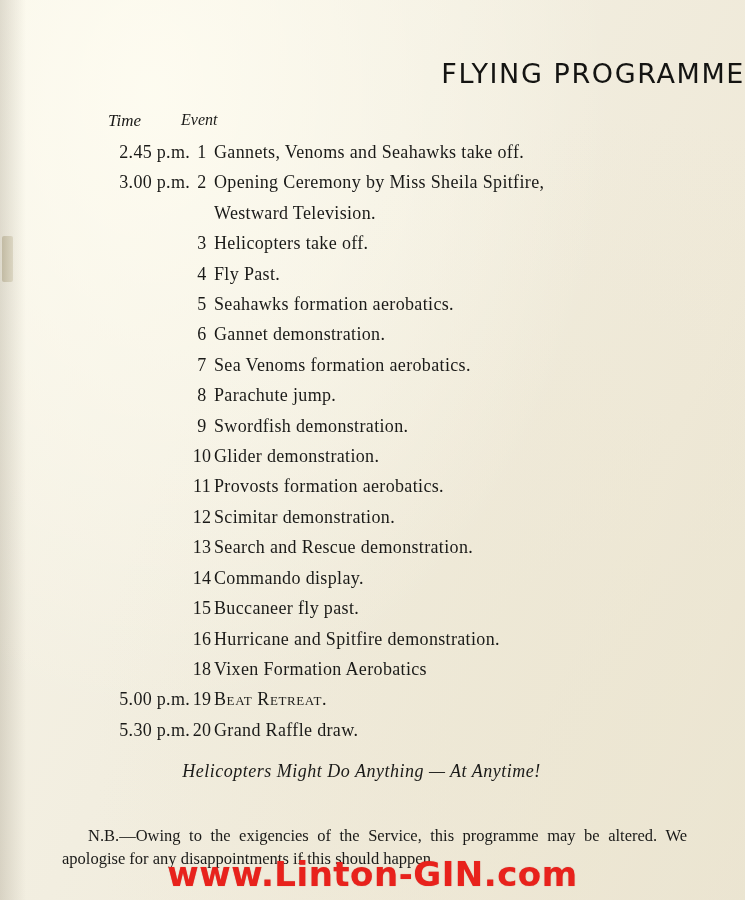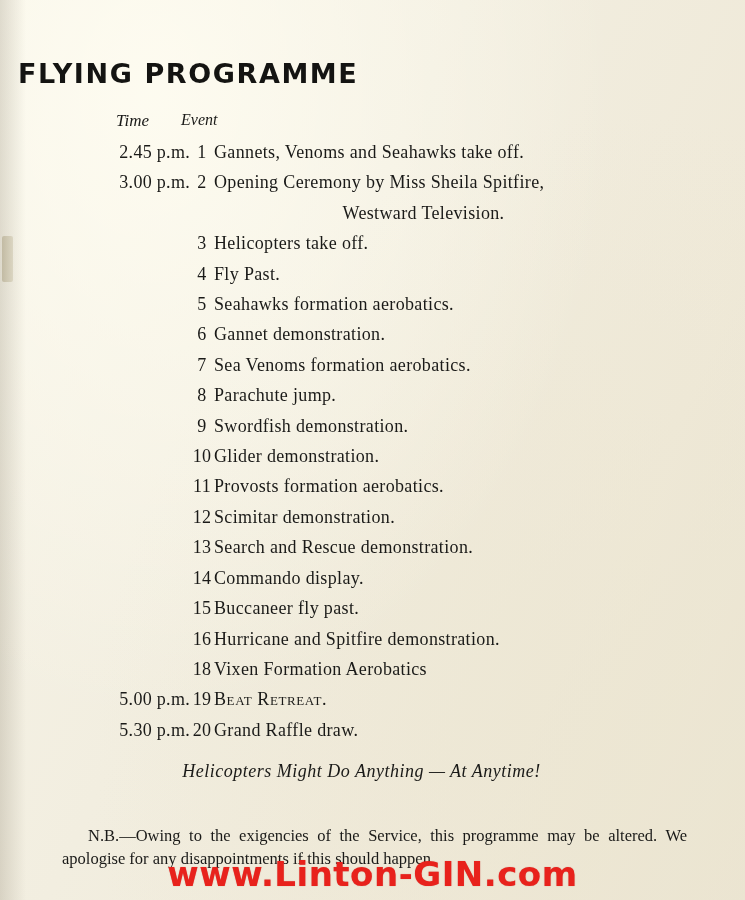--- a/index.html
+++ b/index.html
@@ -42,36 +42,36 @@
     border-radius: 2px;
     opacity: 0.85;
   }
   .content {
     position: relative;
     z-index: 2;
     padding: 0;
   }
   h1.title {
     font-family: "DejaVu Sans", sans-serif;
-    font-weight: bold;
+    font-weight: normal;
     font-size: 27px;
     letter-spacing: 1.6px;
-    text-align: left;
+    text-align: right;
     margin: 0;
     padding: 58px 0 0 18px;
     color: #141412;
   }
   .col-heads {
     margin-top: 22px;
     position: relative;
     height: 20px;
   }
   .head-time {
     position: absolute;
-    left: 116px;
+    left: 108px;
     font-style: italic;
     font-size: 17px;
   }
   .head-event {
     position: absolute;
     left: 181px;
     font-style: italic;
     font-size: 16px;
   }
   table.programme {
@@ -98,21 +98,21 @@
     text-align: center;
     font-size: 16px;
     letter-spacing: 0.3px;
   }
   td.desc {
     padding-left: 18px;
     letter-spacing: 0.35px;
   }
   .desc .subline {
     display: block;
-    text-align: center;
+    text-align: left;
     padding-right: 112px;
     letter-spacing: 0.35px;
   }
   .smallcaps {
     font-variant: small-caps;
     letter-spacing: 0.6px;
     margin-top: 12px;
   }
   .footnote-italic {
     margin-top: 16px;

